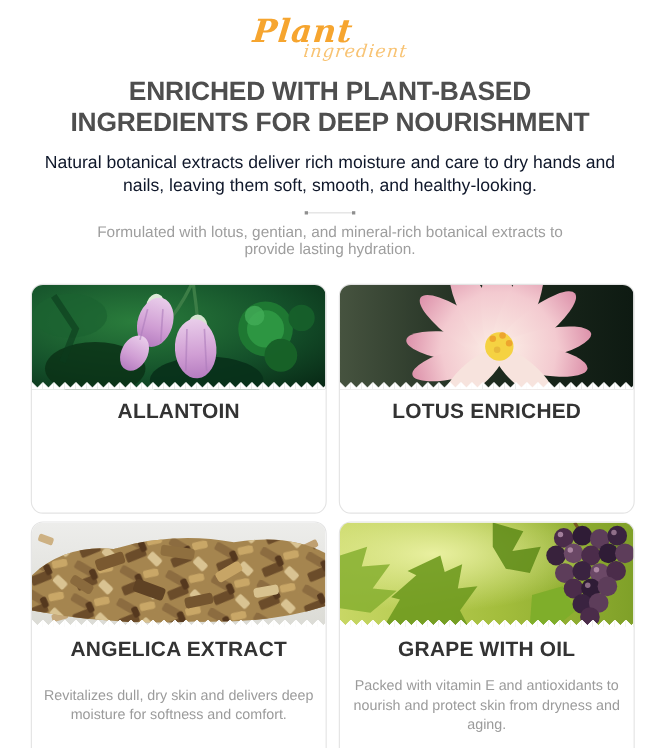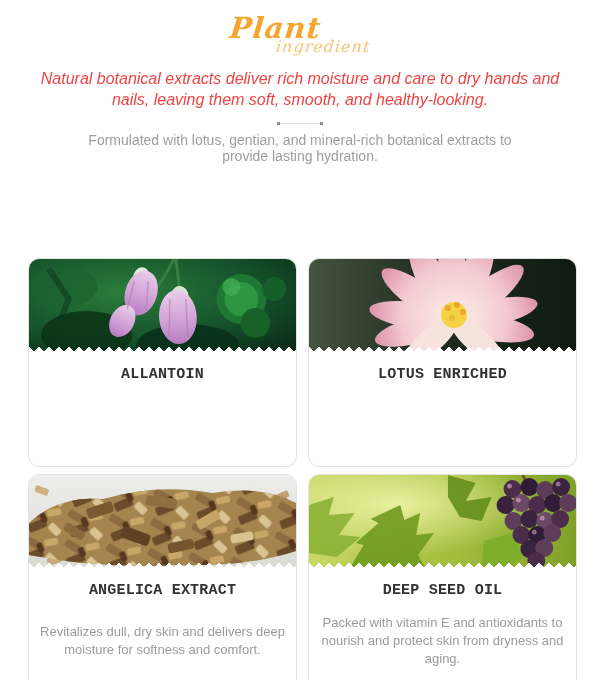--- a/index.html
+++ b/index.html
@@ -23,21 +23,21 @@
     font-style:italic;font-size:16px;color:#f8c373;
     margin:-4px 0 0 46px;letter-spacing:1px;transform:skewX(-6deg);
   }
   .title{
     margin:13px auto 0;max-width:560px;
     font-size:24px;line-height:28px;font-weight:bold;color:#4e4e4e;
     letter-spacing:-0.2px;white-space:pre-line;
   }
   .subtitle{
     margin:12px auto 0;max-width:540px;
-    font-size:16px;line-height:21px;color:#ef4444;font-style:italic;
+    font-size:16px;line-height:21px;color:#0f172a;
   }
   .divider{
     width:46px;margin:11px auto 0;display:flex;align-items:center;height:5px;
   }
   .divider .dot{width:3px;height:3px;background:#8f8f8f;}
   .divider .line{flex:1;height:1px;background:#dcdcdc;}
   .note{
     margin:6px auto 0;max-width:430px;
     font-size:14px;line-height:16px;color:#9e9e9e;
   }
@@ -62,38 +62,40 @@
     background-position:left bottom;
     background-size:10px 10px;
   }
   .card-body{
     height:102px;display:flex;flex-direction:column;
     padding:12px 8px 8px;box-sizing:content-box;height:92px;
     text-align:center;
   }
   .row2 .card-body{height:100px;}
   .card-title{
-    margin:0;font-size:15px;font-weight:bold;color:#333333;
-    letter-spacing:0.2px;line-height:17px;font-family:Liberation Mono, monospace;
+    margin:0;font-size:19px;font-weight:bold;color:#333333;
+    letter-spacing:0.2px;line-height:17px;
   }
   .desc-wrap{flex:1;display:flex;align-items:center;justify-content:center;}
   .card-desc{
     margin:0;font-size:13px;line-height:18px;color:#9b9b9b;max-width:250px;
   }
 </style>
 </head>
 <body>
 
 <div class="page">
 
   <header class="hero">
     <div class="logo">
       <span class="logo-main">Plant</span>
       <span class="logo-sub">ingredient</span>
     </div>
+    <h1 class="title">ENRICHED WITH PLANT-BASED
+INGREDIENTS FOR DEEP NOURISHMENT</h1>
     <p class="subtitle">Natural botanical extracts deliver rich moisture and care to dry hands and nails, leaving them soft, smooth, and healthy-looking.</p>
     <div class="divider">
       <span class="dot"></span>
       <span class="line"></span>
       <span class="dot"></span>
     </div>
     <p class="note">Formulated with lotus, gentian, and mineral-rich botanical extracts to provide lasting hydration.</p>
   </header>
 
   <main class="cards">
@@ -272,21 +274,21 @@
             <circle cx="202" cy="11" r="2.5" fill="#c9a2bd" opacity="0.7"></circle>
             <circle cx="211" cy="25" r="2.5" fill="#c9a2bd" opacity="0.7"></circle>
             <circle cx="235" cy="43" r="2.5" fill="#c9a2bd" opacity="0.7"></circle>
             <circle cx="227" cy="57" r="2.5" fill="#c9a2bd" opacity="0.6"></circle>
             <circle cx="251" cy="9" r="2.5" fill="#c9a2bd" opacity="0.6"></circle>
           </g>
         </svg>
         <div class="zz"></div>
       </div>
       <div class="card-body">
-        <h2 class="card-title">DEEP SEED OIL</h2>
+        <h2 class="card-title">GRAPE WITH OIL</h2>
         <div class="desc-wrap">
           <p class="card-desc">Packed with vitamin E and antioxidants to nourish and protect skin from dryness and aging.</p>
         </div>
       </div>
     </section>
 
   </main>
 </div>
 
 </body></html>

